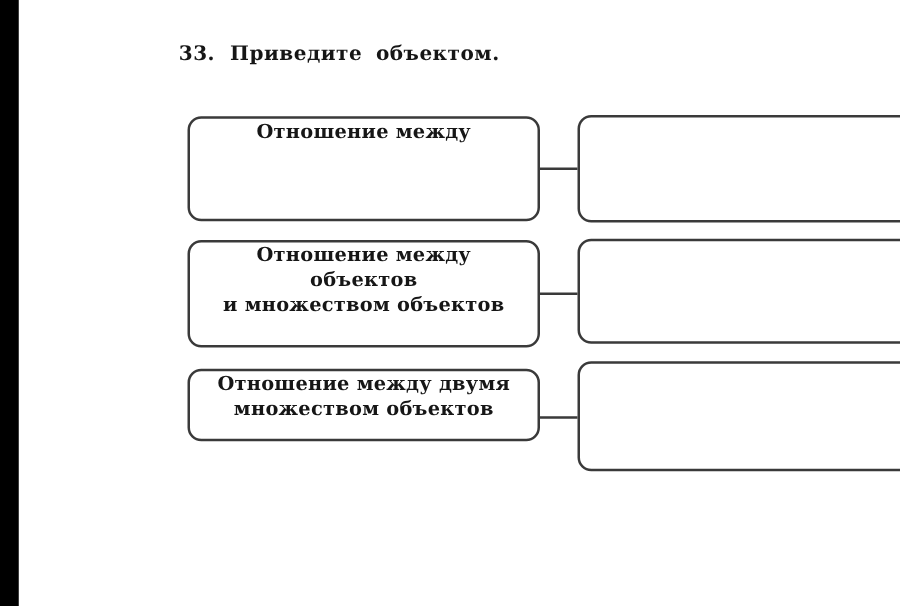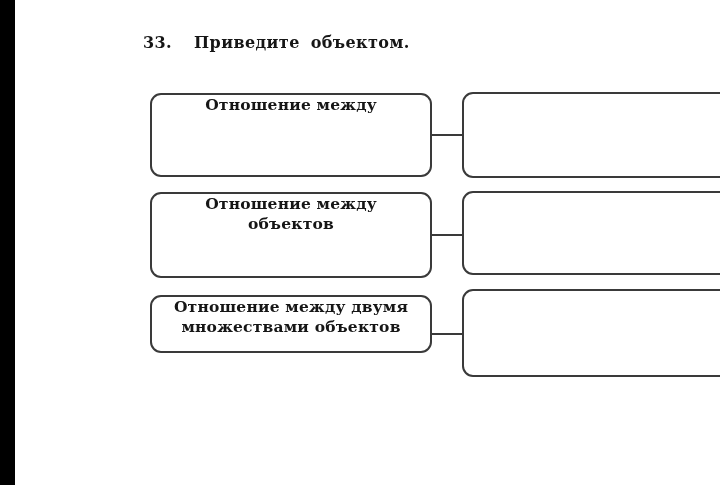--- a/index.html
+++ b/index.html
@@ -19,21 +19,21 @@
   }
   .title {
     position: absolute;
     left: 143px; top: 33px;
     font-size: 16px;
     font-weight: bold;
     color: var(--text-color, #161616);
     letter-spacing: 0.4px;
     white-space: nowrap;
   }
-  .title .num { margin-right: 22px; }
+  .title .num { margin-right: 12px; }
   .title .instr { word-spacing: 5px; }
   .box {
     position: absolute;
     box-sizing: border-box;
     border: 2px solid var(--border-color, #3a3a3a);
     border-radius: 11px;
     background: var(--page-bg, #ffffff);
   }
   .label-box {
     left: 150px;
@@ -74,25 +74,26 @@
     <span class="line">Отношение между</span>
   </div>
 </div>
 <div class="connector" style="top:134px;"></div>
 <div class="box answer-box" style="top:92px; height:86px;"></div>
 
 <div class="box label-box" style="top:192px; height:86px;">
   <div>
     <span class="line">Отношение между</span>
     <span class="line">объектов</span>
+    <span class="line">и множеством объектов</span>
   </div>
 </div>
 <div class="connector" style="top:234px;"></div>
 <div class="box answer-box" style="top:191px; height:84px;"></div>
 
 <div class="box label-box" style="top:295px; height:58px;">
   <div>
     <span class="line">Отношение между двумя</span>
-    <span class="line">множествами объектов</span>
+    <span class="line">множеством объектов</span>
   </div>
 </div>
 <div class="connector" style="top:333px;"></div>
 <div class="box answer-box" style="top:289px; height:88px;"></div>
 
 </body></html>

